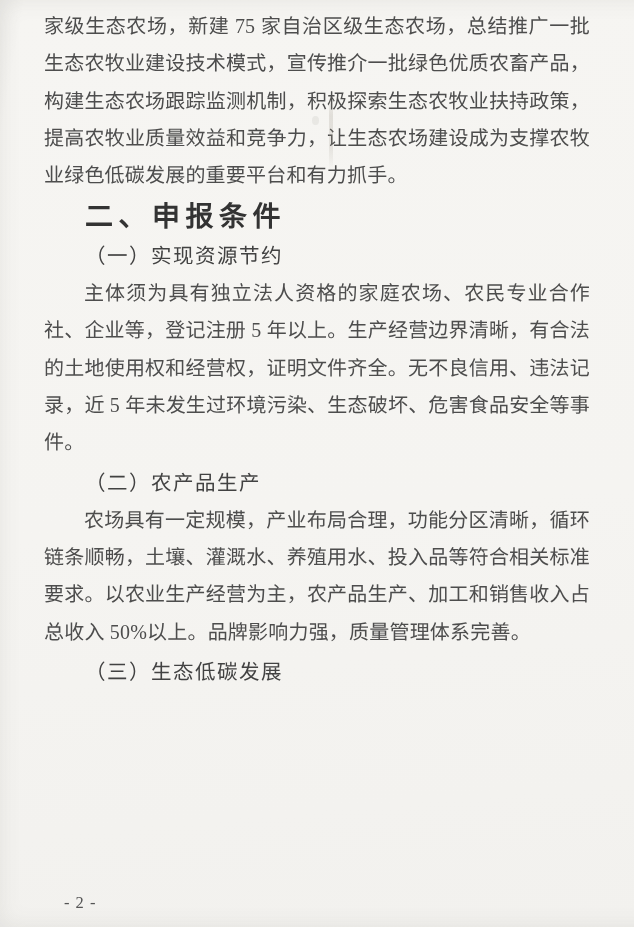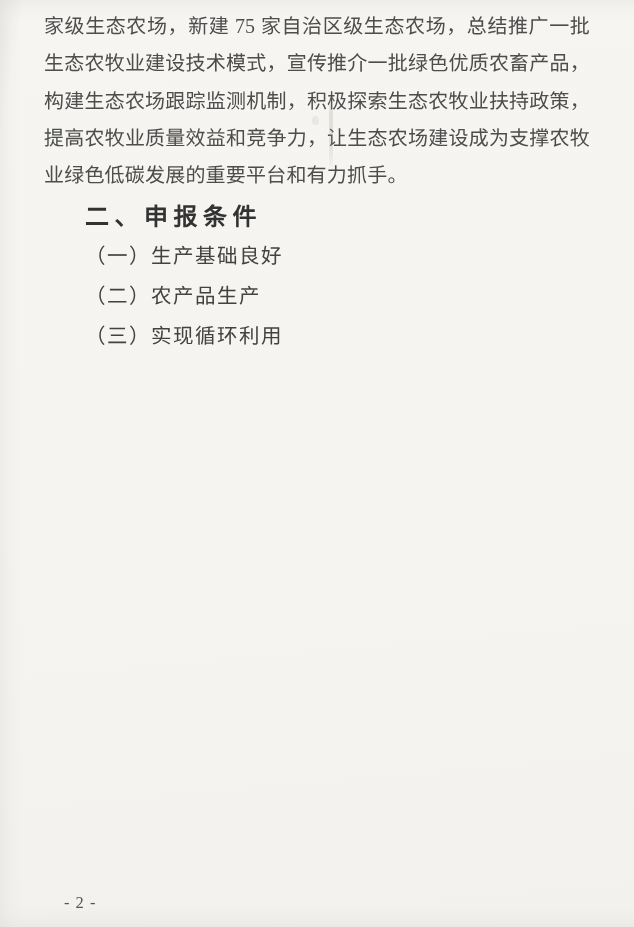--- a/index.html
+++ b/index.html
@@ -41,21 +41,21 @@
   }
   .para.cont { text-indent: 0; }
   .lines-5 { min-height: 186.5px; }
   .lines-4 { min-height: 149.2px; }
   .lines-1 { min-height: 37.3px; }
   .heading {
     margin: 3px 0 0 0;
     padding-left: 41px;
     font-family: "Liberation Sans", "DejaVu Sans", sans-serif;
     font-weight: bold;
-    font-size: 24px;
+    font-size: 28px;
     line-height: 37.3px;
     letter-spacing: 5.5px;
     color: #333333;
     min-height: 37.3px;
   }
   .subheading {
     margin: 3px 0 0 0;
     padding-left: 41px;
     font-size: 20.5px;
     line-height: 37.3px;
@@ -92,22 +92,24 @@
     pointer-events: none;
   }
 </style>
 </head>
 <body>
 
 <div class="page">
   <div class="content">
     <p class="para cont lines-5">家级生态农场，新建 75 家自治区级生态农场，总结推广一批生态农牧业建设技术模式，宣传推介一批绿色优质农畜产品，构建生态农场跟踪监测机制，积极探索生态农牧业扶持政策，提高农牧业质量效益和竞争力，让生态农场建设成为支撑农牧业绿色低碳发展的重要平台和有力抓手。</p>
     <h2 class="heading">二、申报条件</h2>
-    <h3 class="subheading">（一）生产基础良好</h3>
+    <h3 class="subheading">（一）实现资源节约</h3>
+    <p class="para lines-5">主体须为具有独立法人资格的家庭农场、农民专业合作社、企业等，登记注册 5 年以上。生产经营边界清晰，有合法的土地使用权和经营权，证明文件齐全。无不良信用、违法记录，近 5 年未发生过环境污染、生态破坏、危害食品安全等事件。</p>
     <h3 class="subheading">（二）农产品生产</h3>
-    <h3 class="subheading">（三）实现循环利用</h3>
+    <p class="para lines-4">农场具有一定规模，产业布局合理，功能分区清晰，循环链条顺畅，土壤、灌溉水、养殖用水、投入品等符合相关标准要求。以农业生产经营为主，农产品生产、加工和销售收入占总收入 50%以上。品牌影响力强，质量管理体系完善。</p>
+    <h3 class="subheading">（三）生态低碳发展</h3>
   </div>
 
   <div class="scan-artifact"></div>
   <div class="scan-speck"></div>
 
   <div class="footer">- 2 -</div>
 </div>
 
 </body></html>

